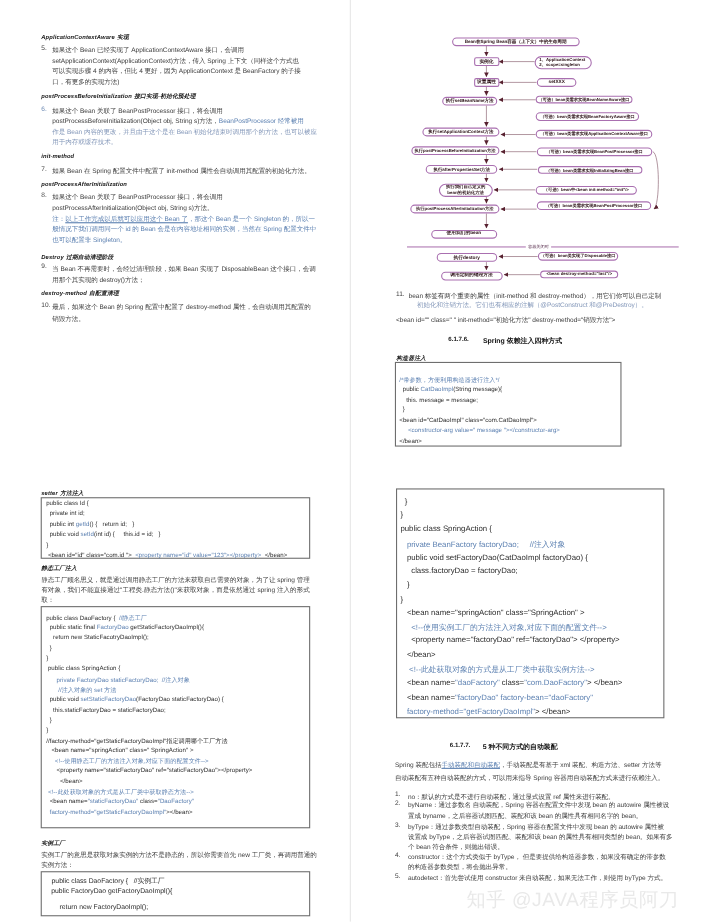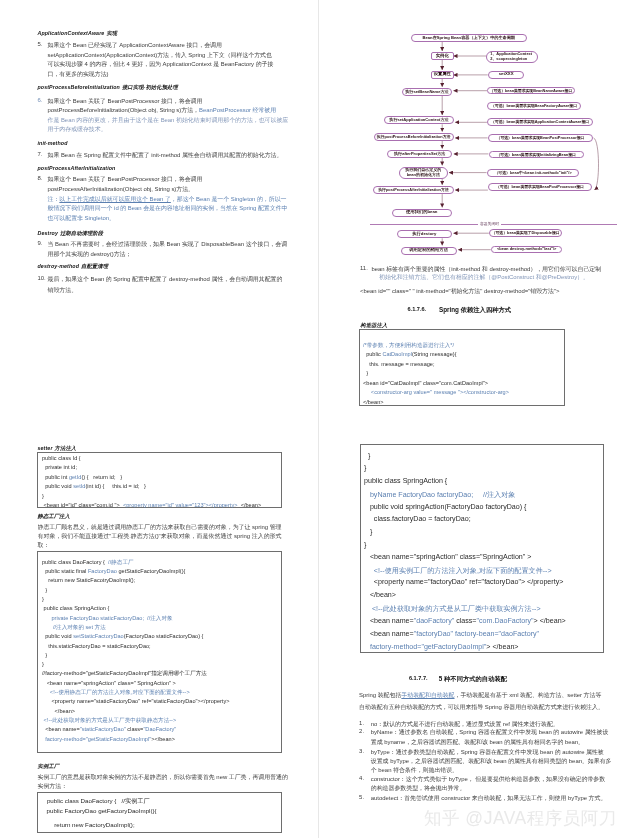--- a/index.html
+++ b/index.html
@@ -196,22 +196,22 @@
 <div class="cl" style="left:363px;top:360.9px"><span>    this. message = message;</span></div>
 <div class="cl" style="left:363px;top:370.4px"><span>  }</span></div>
 <div class="cl" style="left:363px;top:379.8px"><span>&lt;bean id="CatDaoImpl" class="com.CatDaoImpl"&gt;</span></div>
 <div class="cl" style="left:363px;top:389.2px"><span>     </span><span class="cb">&lt;constructor-arg value=" message "&gt;&lt;/constructor-arg&gt;</span></div>
 <div class="cl" style="left:363px;top:398.7px"><span>&lt;/bean&gt;</span></div>
 
 <div class="box" style="left:359.6px;top:443.8px;width:244.2px;height:209.4px"></div>
 <div class="cl2" style="left:364px;top:452.0px"><span>  }</span></div>
 <div class="cl2" style="left:364px;top:464.1px"><span>}</span></div>
 <div class="cl2" style="left:364px;top:476.8px"><span>public class SpringAction {</span></div>
-<div class="cl2" style="left:364px;top:489.5px"><span>   </span><span class="cb">byName FactoryDao factoryDao;     //注入对象</span></div>
-<div class="cl2" style="left:364px;top:502.6px"><span>   public void springAction(FactoryDao factoryDao) {</span></div>
+<div class="cl2" style="left:364px;top:489.5px"><span>   </span><span class="cb">private BeanFactory factoryDao;     //注入对象</span></div>
+<div class="cl2" style="left:364px;top:502.6px"><span>   public void setFactoryDao(CatDaoImpl factoryDao) {</span></div>
 <div class="cl2" style="left:364px;top:515.2px"><span>     class.factoryDao = factoryDao;</span></div>
 <div class="cl2" style="left:364px;top:527.9px"><span>   }</span></div>
 <div class="cl2" style="left:364px;top:540.6px"><span>}</span></div>
 <div class="cl2" style="left:364px;top:553.0px"><span>   &lt;bean name="springAction" class="SpringAction" &gt;</span></div>
 <div class="cl2" style="left:364px;top:565.7px"><span>     </span><span class="cb">&lt;!--使用实例工厂的方法注入对象,对应下面的配置文件--&gt;</span></div>
 <div class="cl2" style="left:364px;top:577.9px"><span>     &lt;property name="factoryDao" ref="factoryDao"&gt; &lt;/property&gt;</span></div>
 <div class="cl2" style="left:364px;top:590.5px"><span>   &lt;/bean&gt;</span></div>
 <div class="cl2" style="left:364px;top:603.7px"><span>    </span><span class="cb">&lt;!--此处获取对象的方式是从工厂类中获取实例方法--&gt;</span></div>
 <div class="cl2" style="left:364px;top:616.7px"><span>   &lt;bean name=</span><span class="cb">"daoFactory"</span><span> class=</span><span class="cb">"com.DaoFactory"</span><span>&gt; &lt;/bean&gt;</span></div>
 <div class="cl2" style="left:364px;top:630.0px"><span>   &lt;bean name=</span><span class="cb">"factoryDao"</span><span> </span><span class="cb">factory-bean="daoFactory"</span></div>

